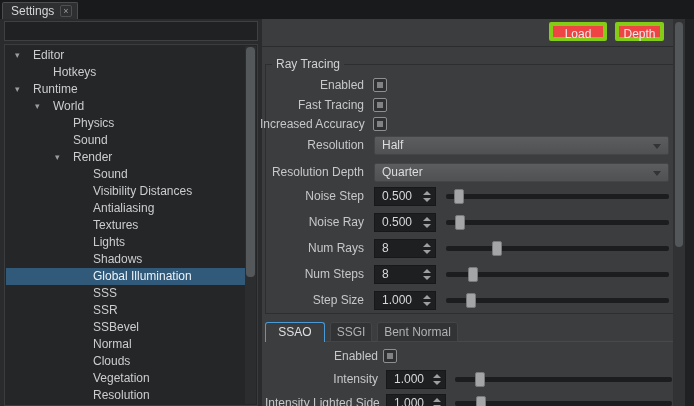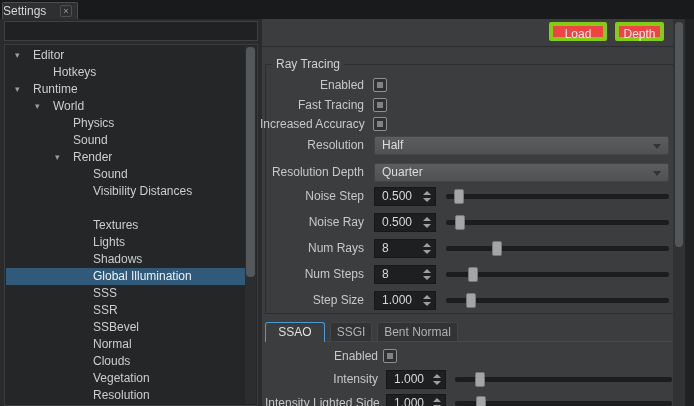--- a/index.html
+++ b/index.html
@@ -4,21 +4,21 @@
 <style>
   html,body{margin:0;padding:0;background:#111;}
   .stage{position:relative;width:694px;height:406px;overflow:hidden;
     background:#1b1c1e;font-family:"Liberation Sans",sans-serif;font-size:12px;
     color:#c9cbcc;-webkit-font-smoothing:antialiased;}
   
   .tabbar{position:absolute;left:0;top:0;width:694px;height:19px;background:#191a1c;}
   .doc-tab{position:absolute;left:2px;top:2px;width:76px;height:17px;background:#2d2f31;
     border:1px solid #4b4d4f;border-bottom:none;border-radius:2px 2px 0 0;
     display:flex;align-items:center;box-sizing:border-box;}
-  .doc-tab .t{color:#d6d8d9;}
+  .doc-tab .t{margin-left:8px;color:#d6d8d9;}
   .doc-tab .x{position:absolute;right:5px;top:2px;width:12px;height:12px;border:1px solid #4e5052;
     border-radius:2px;color:#9b9da0;font-size:9px;line-height:11px;text-align:center;box-sizing:border-box;}
   
   .left-bg{position:absolute;left:0;top:19px;width:262px;height:387px;background:#292b2d;}
   .right-bg{position:absolute;left:262px;top:19px;width:423px;height:387px;background:#3b3d3f;}
   .right-edge{position:absolute;left:685px;top:19px;width:9px;height:387px;background:#202123;}
   
   .search{position:absolute;left:4px;top:21px;width:254px;height:20px;box-sizing:border-box;
     background:#1f2123;border:1px solid #3e4042;color:#d5d6d7;font-family:"Liberation Sans",sans-serif;
     font-size:12px;padding:0 6px;outline:none;}
@@ -133,20 +133,23 @@
     <div class="trow" style="top:104px">
         <span class="arr a2">▾</span>
         <span class="tl t2">Render</span>
       </div>
     <div class="trow" style="top:121px">
         <span class="tl t3">Sound</span>
       </div>
     <div class="trow" style="top:138px">
         <span class="tl t3">Visibility Distances</span>
       </div>
+    <div class="trow" style="top:155px">
+        <span class="tl t3">Antialiasing</span>
+      </div>
     <div class="trow" style="top:172px">
         <span class="tl t3">Textures</span>
       </div>
     <div class="trow" style="top:189px">
         <span class="tl t3">Lights</span>
       </div>
     <div class="trow" style="top:206px">
         <span class="tl t3">Shadows</span>
       </div>
     <div class="trow sel" style="top:223px">

